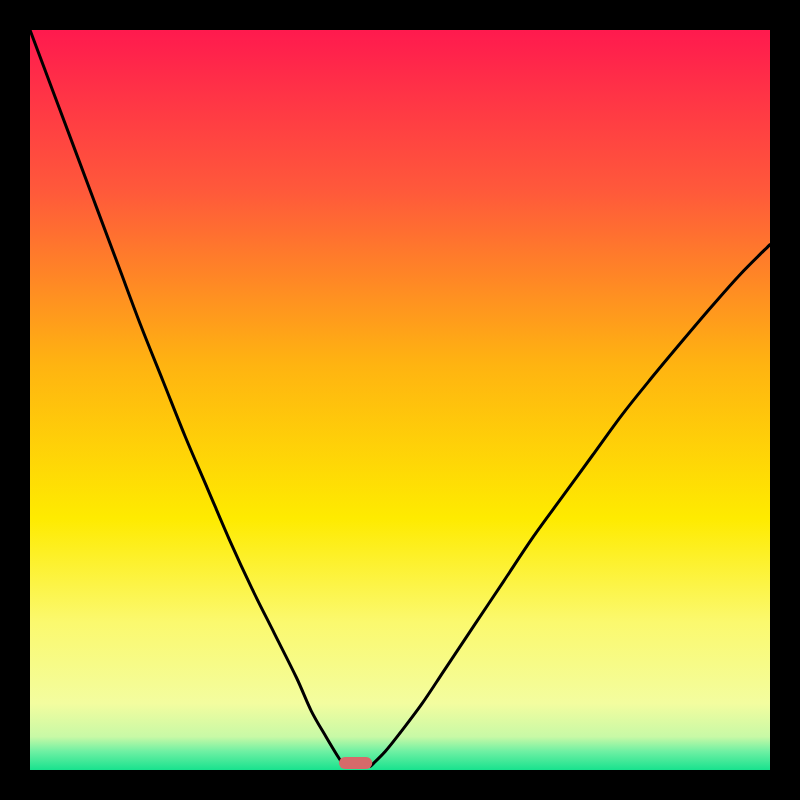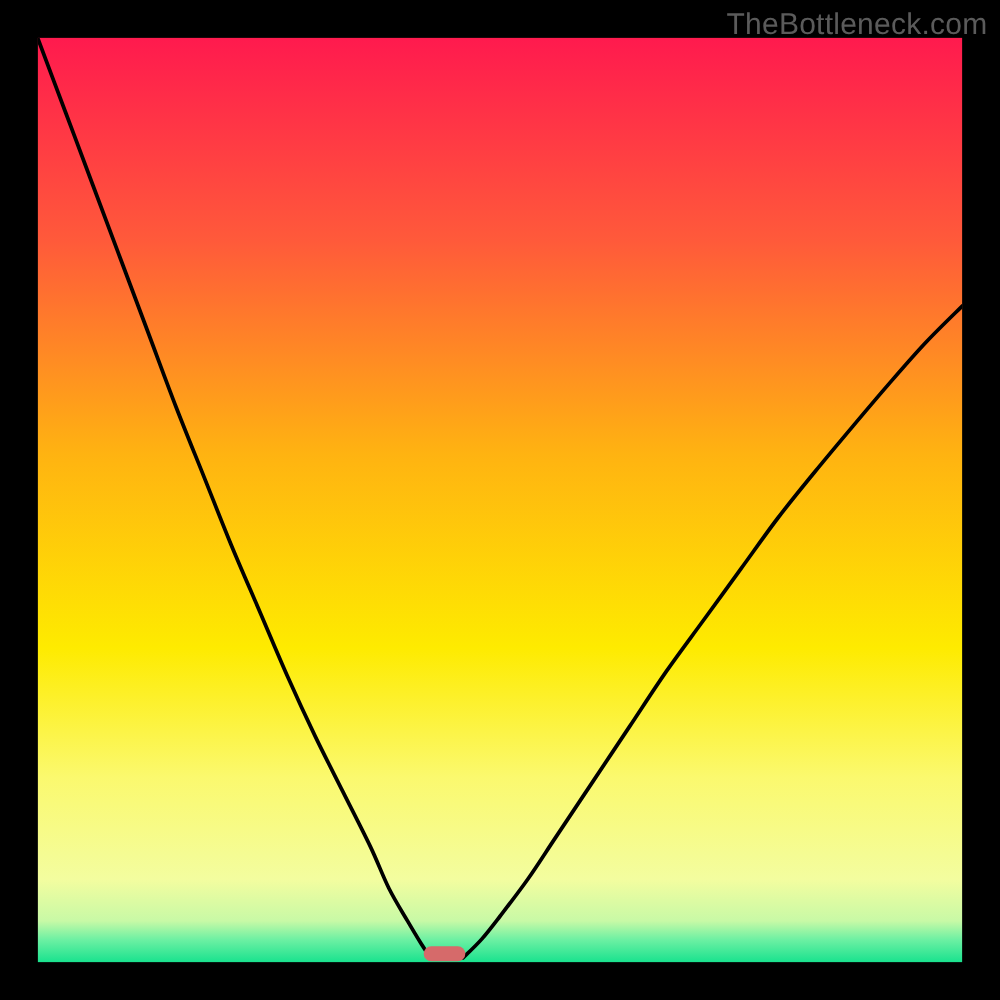--- a/index.html
+++ b/index.html
@@ -34,21 +34,20 @@
     font-weight: 500;
     letter-spacing: 0.2px;
   }
   svg { display: block; }
 </style>
 </head>
 <body>
 
 <div class="frame">
 
-  <div class="watermark">TheBottleneck.com</div>
 
   <div class="plot">
     <svg id="chart-svg" width="740" height="740" viewBox="0 0 740 740">
       <defs>
         <linearGradient id="bg-grad" x1="0" y1="0" x2="0" y2="1">
             <stop offset="0%" stop-color="#ff1a4e"></stop>
             <stop offset="22%" stop-color="#ff5a3a"></stop>
             <stop offset="45%" stop-color="#ffb311"></stop>
             <stop offset="66%" stop-color="#feeb00"></stop>
             <stop offset="80%" stop-color="#fbf96e"></stop>

